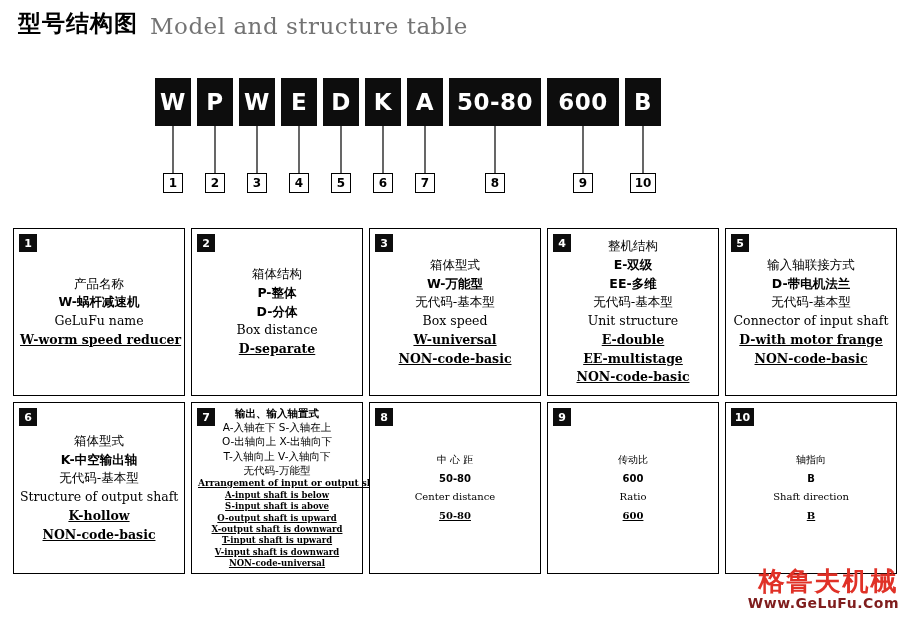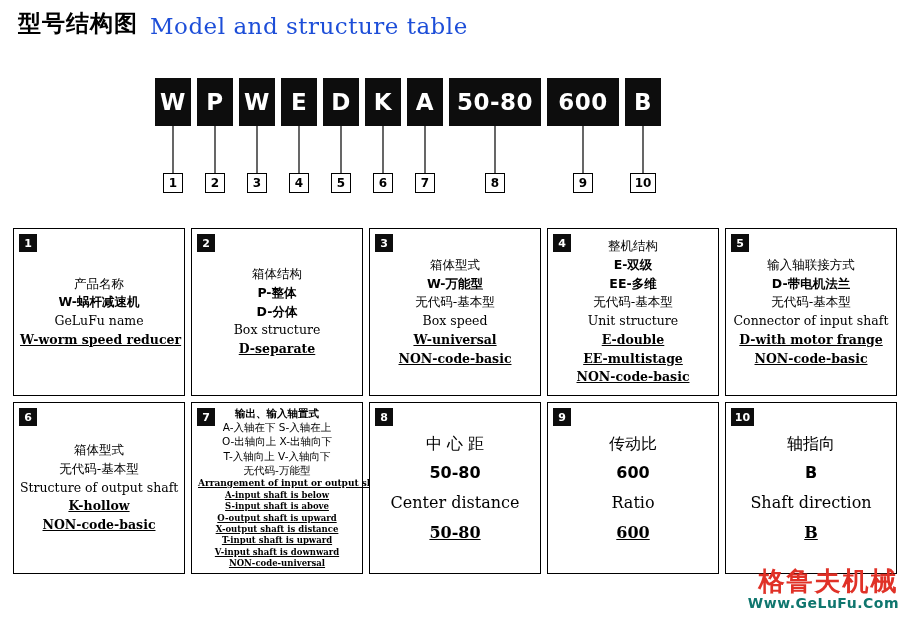--- a/index.html
+++ b/index.html
@@ -28,21 +28,21 @@
   #title-cn {
     font-family: "DejaVu Sans", sans-serif;
     font-size: 23px;
     font-weight: bold;
     letter-spacing: 1px;
     color: #000;
   }
   #title-en {
     font-family: "DejaVu Serif", serif;
     font-size: 23px;
-    color: #1d4ed8;
+    color: #737373;
     letter-spacing: 0.5px;
   }
 
   
   #code-row {
     position: absolute;
     left: 155px;
     top: 78px;
     display: flex;
     align-items: stretch;
@@ -142,21 +142,21 @@
     font-size: 12.5px;
   }
   .ln.en.b { font-weight: bold; text-decoration: underline; }
 
   
   .legend-box.dense .ln { font-size: 10.5px; line-height: 1.35; }
   .legend-box.dense .ln.tiny { font-size: 8.5px; line-height: 1.35; }
   .legend-box.dense .ln.tinyhead { font-size: 9px; line-height: 1.4; }
 
   
-  .spaced .ln { font-size: 16px; line-height: 1.85; }
+  .spaced .ln { font-size: 10px; line-height: 1.85; }
 
   
   #watermark {
     position: absolute;
     right: 14px;
     bottom: 6px;
     text-align: center;
     user-select: none;
   }
   #wm-cn {
@@ -165,21 +165,21 @@
     font-weight: bold;
     color: #e03127;
     letter-spacing: 2px;
     line-height: 1.05;
     margin-left: 10px;
   }
   #wm-url {
     font-family: "DejaVu Sans", sans-serif;
     font-size: 14px;
     font-weight: bold;
-    color: #0f766e;
+    color: #7f1d1d;
     letter-spacing: 0.5px;
   }
 </style>
 </head>
 <body>
 
 <div id="title-row">
   <span id="title-cn">型号结构图</span>
   <span id="title-en">Model and structure table</span>
 </div>
@@ -219,21 +219,21 @@
         <div class="ln en">GeLuFu name</div>
         <div class="ln en b">W-worm speed reducer</div>
       </div>
     </div>
     <div class="legend-box r1">
       <div class="box-num">2</div>
       <div class="lines">
         <div class="ln">箱体结构</div>
         <div class="ln b">P-整体</div>
         <div class="ln b">D-分体</div>
-        <div class="ln en">Box structure</div>
+        <div class="ln en">Box distance</div>
         <div class="ln en b">D-separate</div>
       </div>
     </div>
     <div class="legend-box r1">
       <div class="box-num">3</div>
       <div class="lines">
         <div class="ln">箱体型式</div>
         <div class="ln b">W-万能型</div>
         <div class="ln">无代码-基本型</div>
         <div class="ln en">Box speed</div>
@@ -262,39 +262,40 @@
         <div class="ln">无代码-基本型</div>
         <div class="ln en">Connector of input shaft</div>
         <div class="ln en b">D-with motor frange</div>
         <div class="ln en b">NON-code-basic</div>
       </div>
     </div>
     <div class="legend-box r2">
       <div class="box-num">6</div>
       <div class="lines">
         <div class="ln">箱体型式</div>
+        <div class="ln b">K-中空输出轴</div>
         <div class="ln">无代码-基本型</div>
         <div class="ln en">Structure of output shaft</div>
         <div class="ln en b">K-hollow</div>
         <div class="ln en b">NON-code-basic</div>
       </div>
     </div>
     <div class="legend-box r2 dense">
       <div class="box-num">7</div>
       <div class="lines">
         <div class="ln b">输出、输入轴置式</div>
         <div class="ln">A-入轴在下 S-入轴在上</div>
         <div class="ln">O-出轴向上 X-出轴向下</div>
         <div class="ln">T-入轴向上 V-入轴向下</div>
         <div class="ln">无代码-万能型</div>
         <div class="ln en tinyhead b">Arrangement of input or output shaft</div>
         <div class="ln en tiny b">A-input shaft is below</div>
         <div class="ln en tiny b">S-input shaft is above</div>
         <div class="ln en tiny b">O-output shaft is upward</div>
-        <div class="ln en tiny b">X-output shaft is distance</div>
+        <div class="ln en tiny b">X-output shaft is downward</div>
         <div class="ln en tiny b">T-input shaft is upward</div>
         <div class="ln en tiny b">V-input shaft is downward</div>
         <div class="ln en tiny b">NON-code-universal</div>
       </div>
     </div>
     <div class="legend-box r2 spaced">
       <div class="box-num">8</div>
       <div class="lines">
         <div class="ln">中 心 距</div>
         <div class="ln b">50-80</div>

